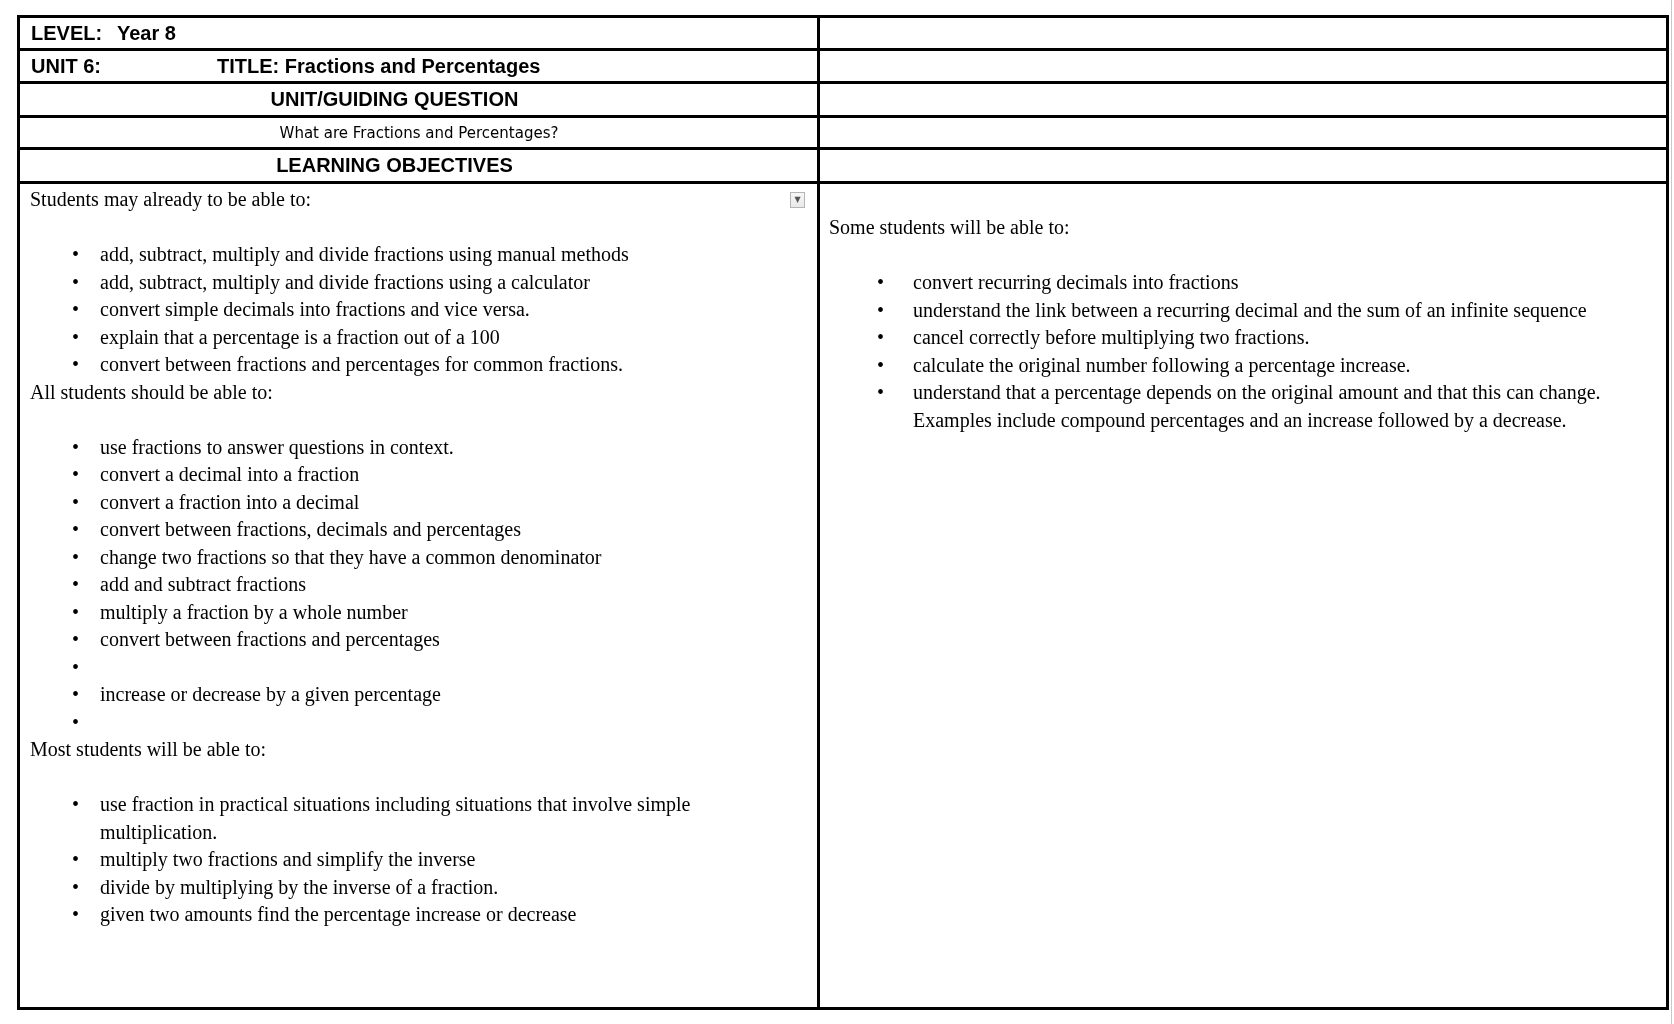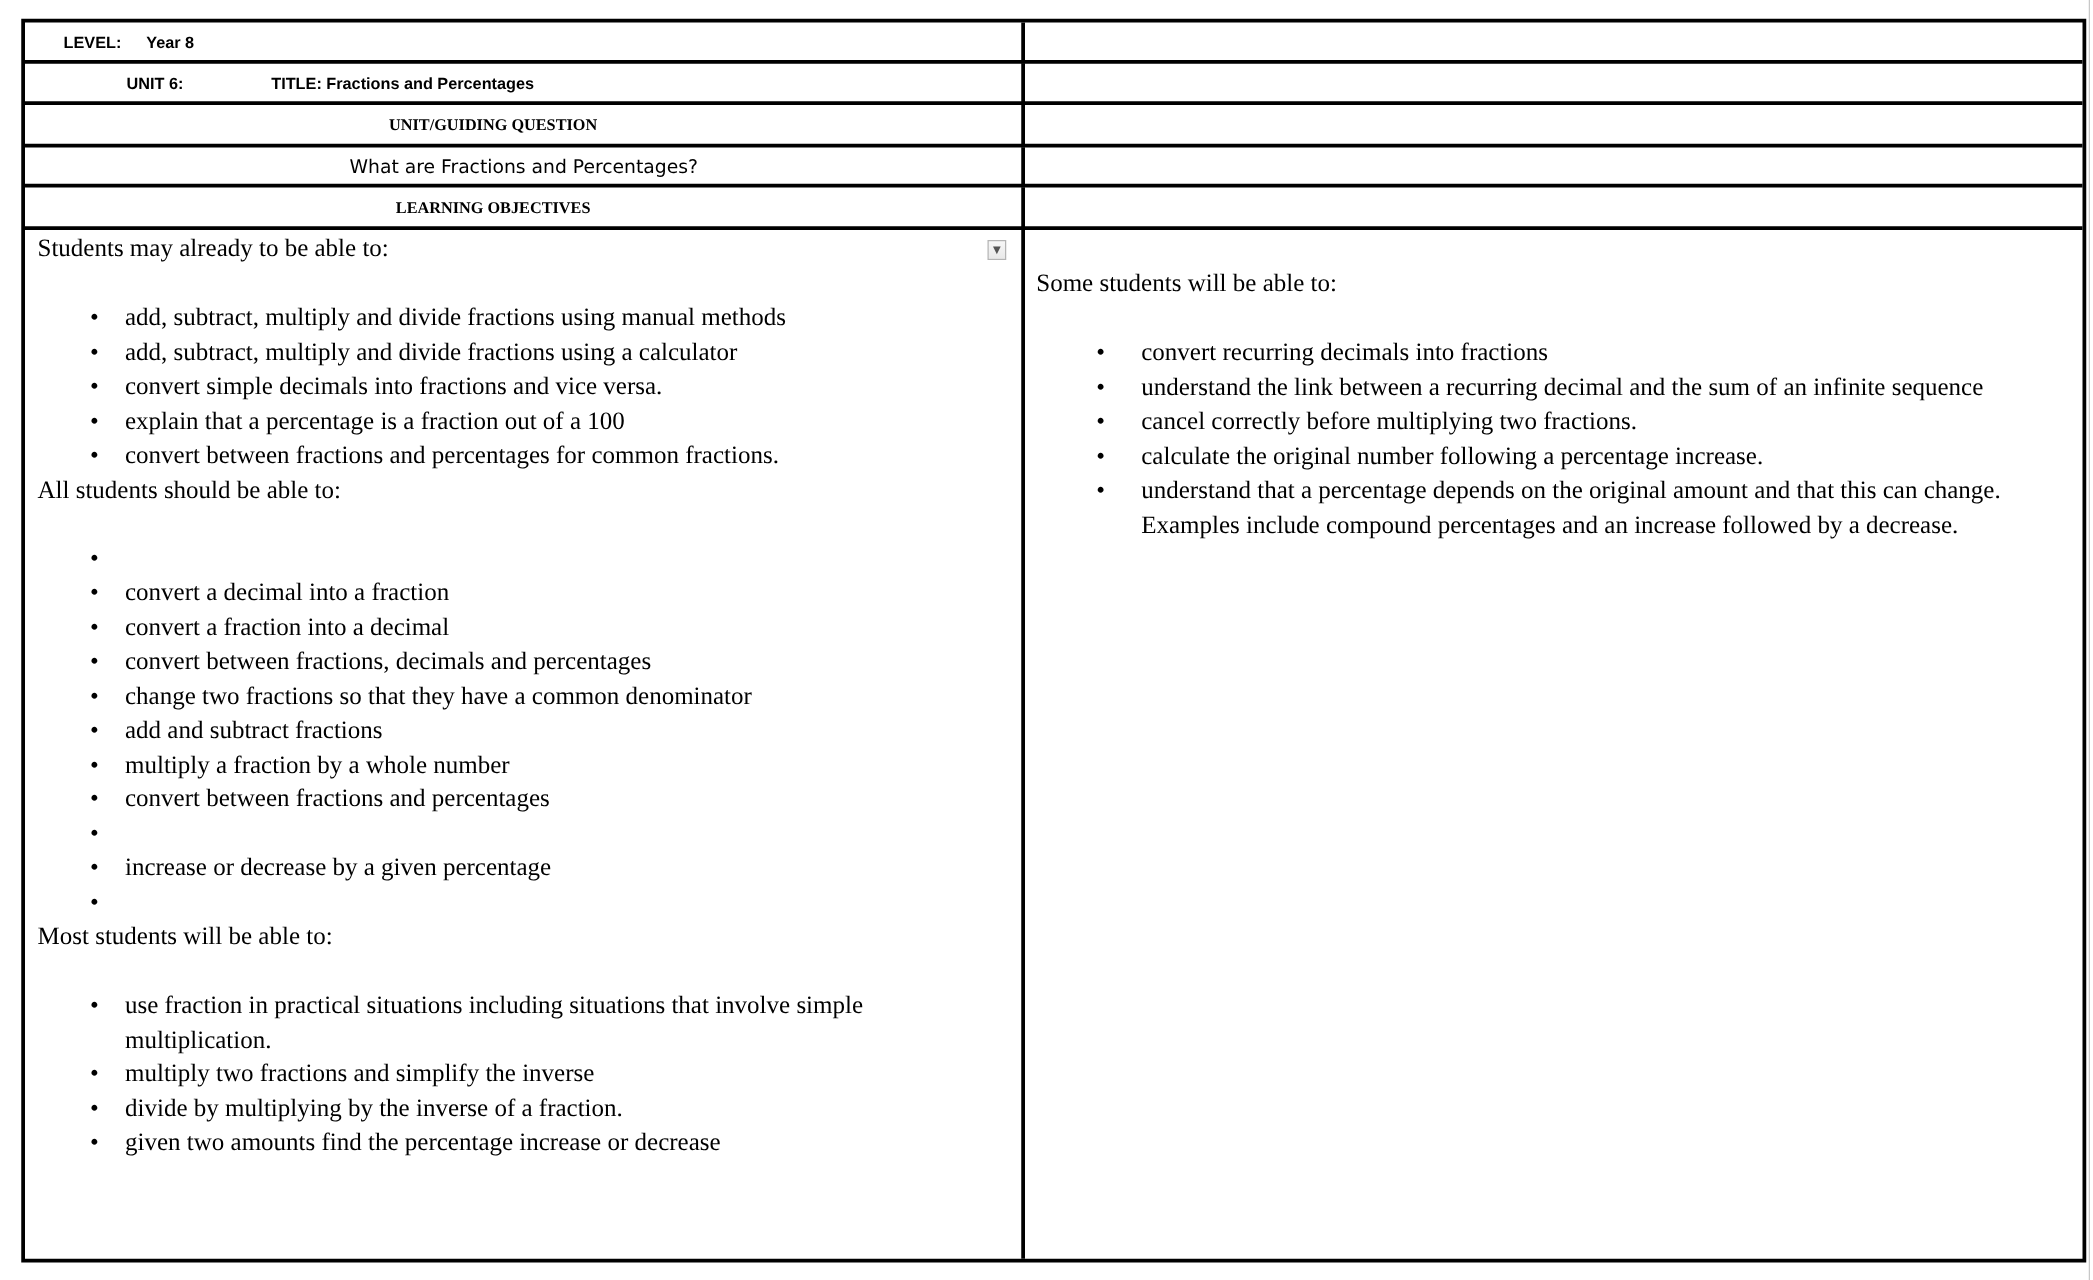--- a/index.html
+++ b/index.html
@@ -25,25 +25,25 @@
     grid-template-columns: 800px 1fr;
     grid-template-rows: 33px 33px 34px 32px 34px 1fr;
   }
 
   .cell { border-bottom: 3px solid #000; overflow: hidden; }
   .cell.col-left { border-right: 3px solid #000; }
   .cell.last-row { border-bottom: none; }
 
   .hdr {
     font-family: "Liberation Sans", sans-serif;
-    font-weight: 700; font-size: 13px;
-    display: flex; align-items: center; text-align: center;
+    font-weight: 700; font-size: 20px;
+    display: flex; align-items: center;
   }
   .hdr.left-align { padding-left: 11px; }
-  .hdr.centered { justify-content: center; padding-right: 48px; font-family: Liberation Serif, serif; }
+  .hdr.centered { justify-content: center; padding-right: 48px; }
 
   .label-block-1 { display: inline-block; width: 86px; }
   .label-block-2 { display: inline-block; width: 186px; }
 
   .subq {
     font-family: "DejaVu Sans", sans-serif;
     font-weight: 400; font-size: 15px;
     display: flex; align-items: center; justify-content: center;
     padding-right: 28px;
     padding-left: 29px;
@@ -139,20 +139,21 @@
           </li>
           <li>
             <span class="dot">•</span>
             <span class="txt">convert between fractions and percentages for common fractions.</span>
           </li>
         </ul>
         <div class="sec-heading">All students should be able to:</div>
         <ul class="bullets">
           <li>
             <span class="dot">•</span>
+            <span class="txt">use fractions to answer questions in context.</span>
           </li>
           <li>
             <span class="dot">•</span>
             <span class="txt">convert a decimal into a fraction</span>
           </li>
           <li>
             <span class="dot">•</span>
             <span class="txt">convert a fraction into a decimal</span>
           </li>
           <li>

